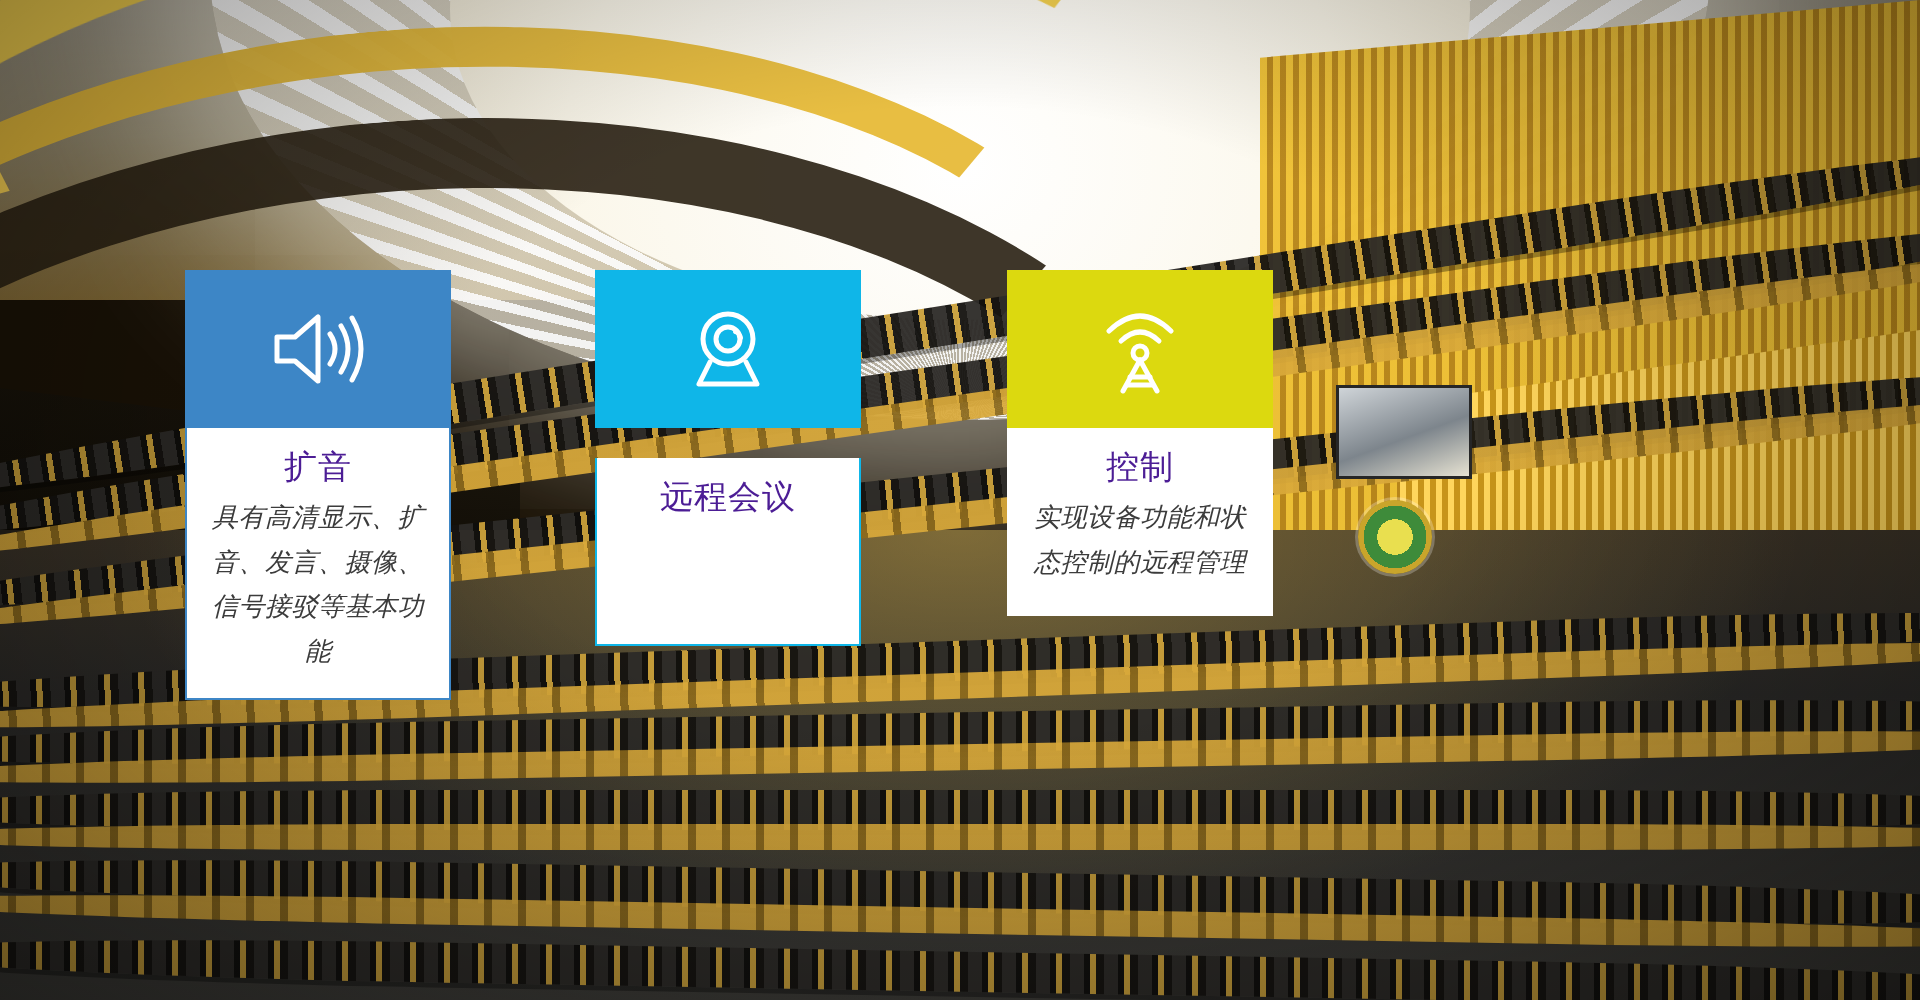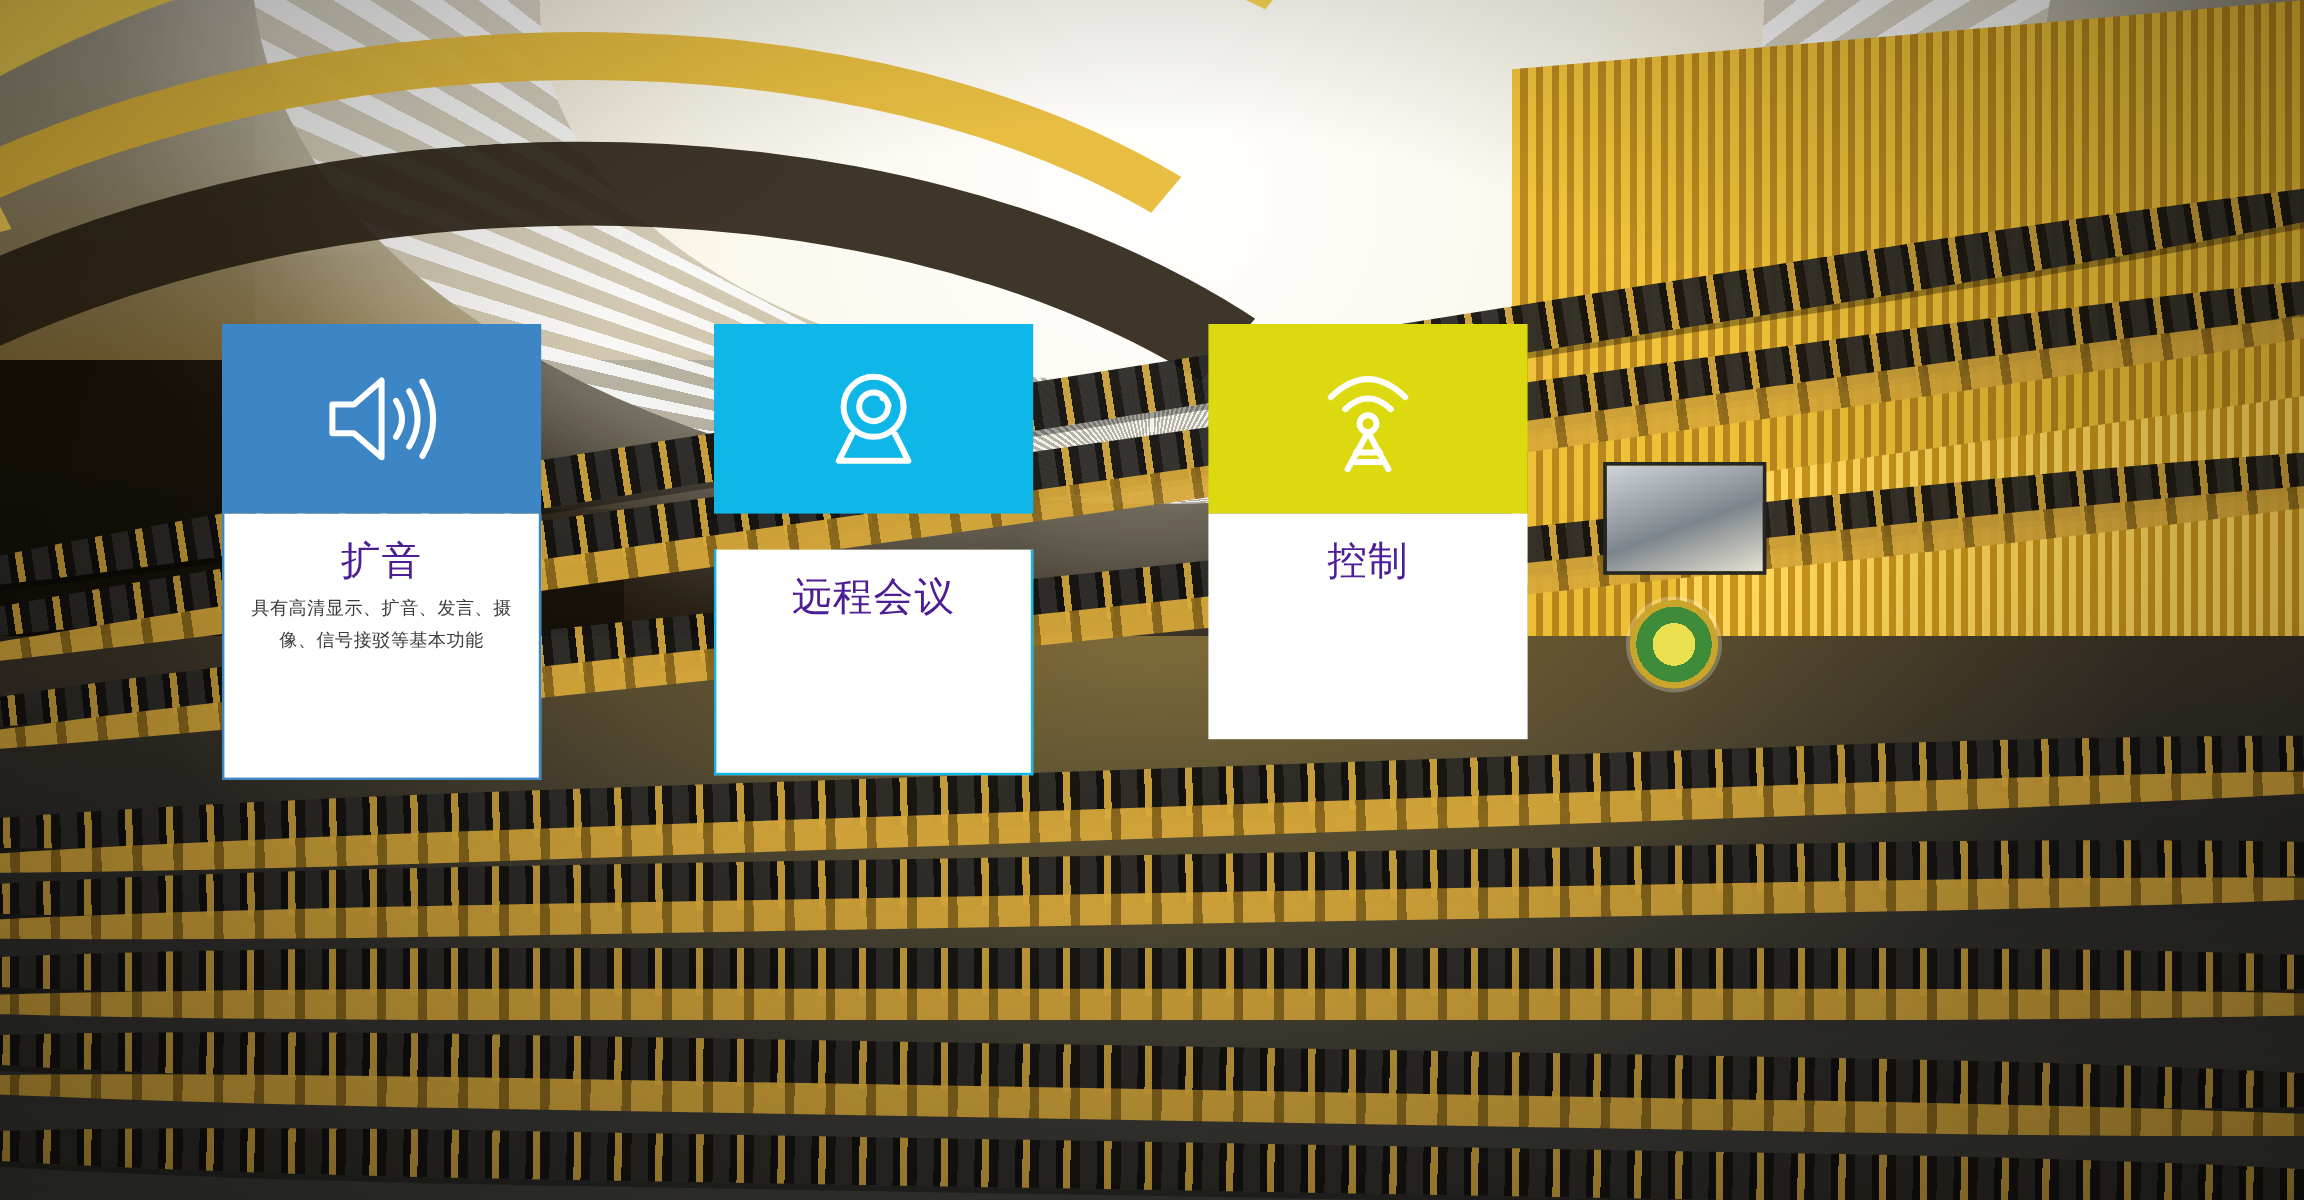--- a/index.html
+++ b/index.html
@@ -163,25 +163,26 @@
   .card-title{
     font-size:33px;
     line-height:1.18;
     color:#4c1d95;
     font-weight:400;
     letter-spacing:1px;
     margin:0 0 8px;
     white-space:nowrap;
   }
   .card-desc{
-    font-size:15px;
+    font-size:26px;
     line-height:1.72;
     color:#3c3c3c;
     margin:0;
     letter-spacing:.5px;
+    font-style:italic;
   }
   .card-1 .card-body{min-height:222px;}
   .card-2 .card-body{min-height:188px;}
   .card-3 .card-body{min-height:188px;}
   .card-4 .card-body{min-height:188px;}
 </style>
 </head>
 <body>
 
 <div class="stage">
@@ -266,18 +267,19 @@
             <circle cx="43" cy="50" r="7"></circle>
             <path d="M43 57 L26 88"></path>
             <path d="M43 57 L60 88"></path>
             <path d="M33 74 H53"></path>
             <path d="M30 82 H56"></path>
           </svg>
         </span>
       </div>
       <div class="card-body">
         <h3 class="card-title">控制</h3>
+        <p class="card-desc">实现设备功能和状态控制的远程管理</p>
       </div>
     </div>
 
 
   </div>
 </div>
 
 </body></html>

